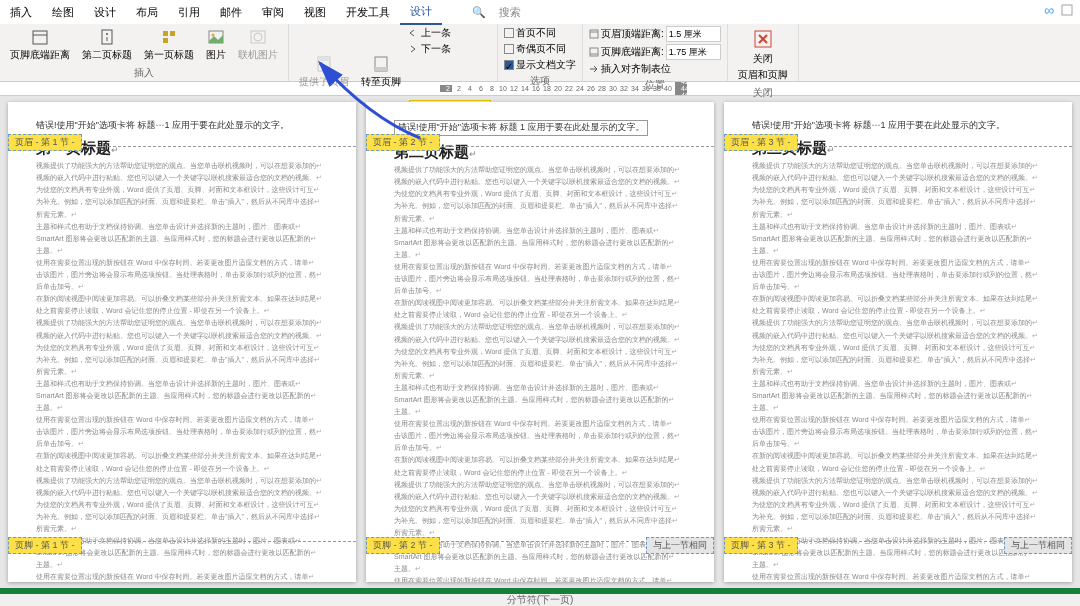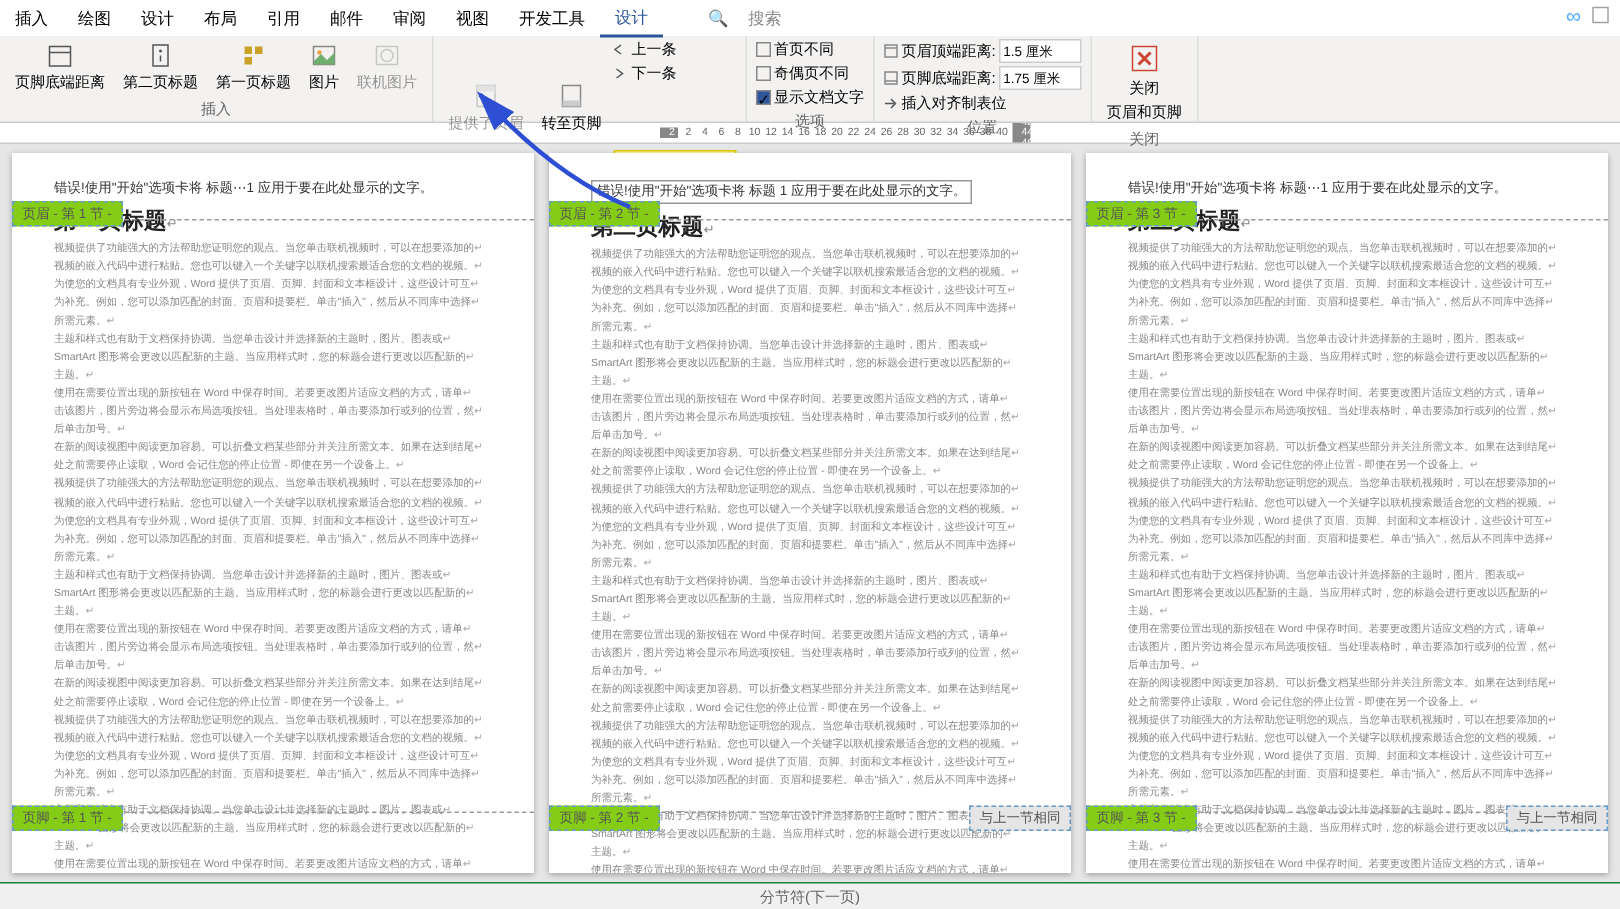--- a/index.html
+++ b/index.html
@@ -32,29 +32,29 @@
     .canvas { display: flex; gap: 10px; padding: 6px 8px; height: 500px; background: #e6e6e6; overflow: hidden; }
     .page { background: #fff; width: 350px; height: 480px; position: relative; box-shadow: 0 1px 4px rgba(0,0,0,0.3); overflow: hidden; }
     .page-inner { padding: 18px 28px; font-size: 7px; color: #888; line-height: 1.3; }
     .err-line { color: #333; font-size: 9px; margin-bottom: 6px; }
     .err-line.boxed { border: 1px solid #999; padding: 1px 3px; display: inline-block; }
     .page-title { font-size: 15px; font-weight: bold; color: #222; margin-bottom: 4px; }
     .page-title::after { content: "↵"; font-size: 9px; color: #888; font-weight: normal; }
     .para { margin-bottom: 3px; text-align: justify; word-break: break-all; }
     .para::after { content: "↵"; color: #aaa; }
     
-    .section-tag { position: absolute; background: #84cc16; border: 1px dashed #6699cc; font-size: 9px; padding: 1px 6px; color: #555; }
+    .section-tag { position: absolute; background: #fde047; border: 1px dashed #6699cc; font-size: 9px; padding: 1px 6px; color: #555; }
     .tag-header { top: 32px; left: 0; }
     .tag-footer { bottom: 28px; left: 0; }
     .tag-same { bottom: 28px; right: 0; background: #e5e5e5; }
     .dotted-line { position: absolute; left: 0; right: 0; border-top: 1px dashed #999; }
     .dl-top { top: 44px; }
     .dl-bot { bottom: 40px; }
     
-    .status { position: absolute; bottom: 0; left: 0; right: 0; height: 18px; background: #f0f0f0; border-top: 1px solid #15803d; font-size: 10px; color: #666; display: flex; align-items: center; justify-content: center; }
+    .status { position: absolute; bottom: 0; left: 0; right: 0; height: 18px; background: #f0f0f0; border-top: 6px solid #15803d; font-size: 10px; color: #666; display: flex; align-items: center; justify-content: center; }
     
     .top-right { position: absolute; top: 2px; right: 6px; display: flex; gap: 6px; align-items: center; }
     .infinity { color: #4aa8ff; font-size: 14px; }
   </style>
 </head>
 <body>
 
 <div class="ribbon-tabs">
   <span>插入</span>
   <span>绘图</span>

